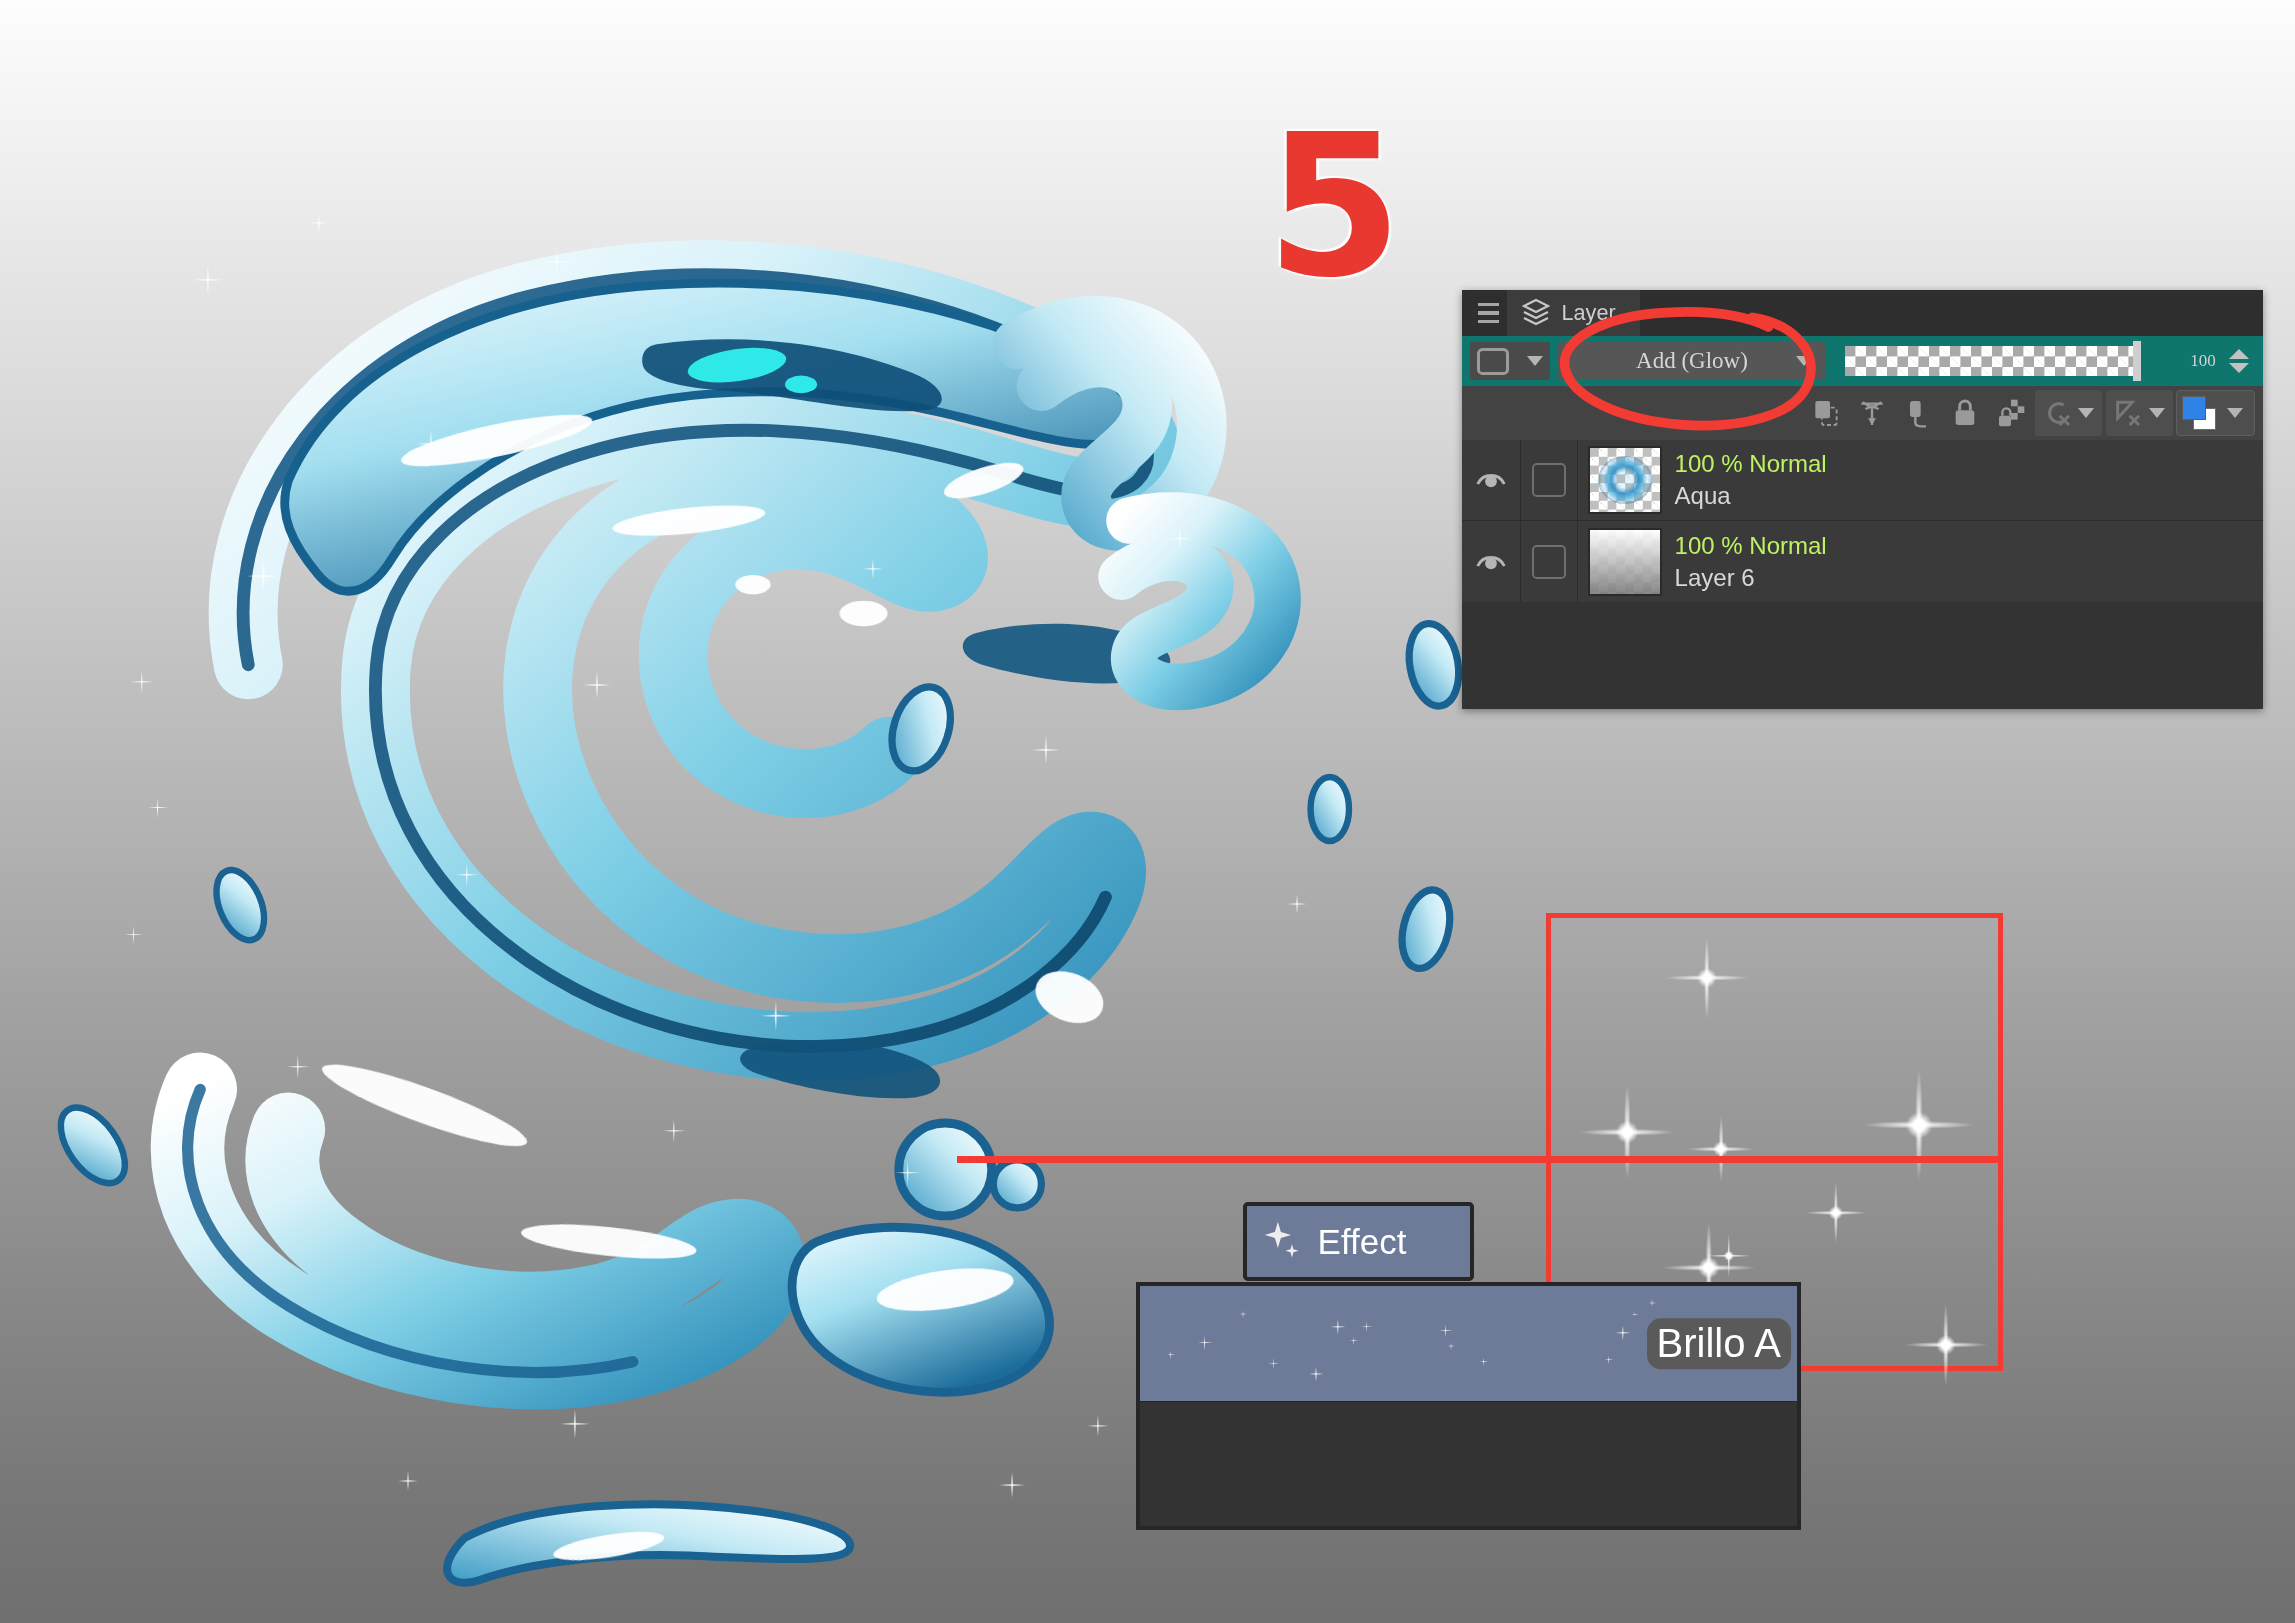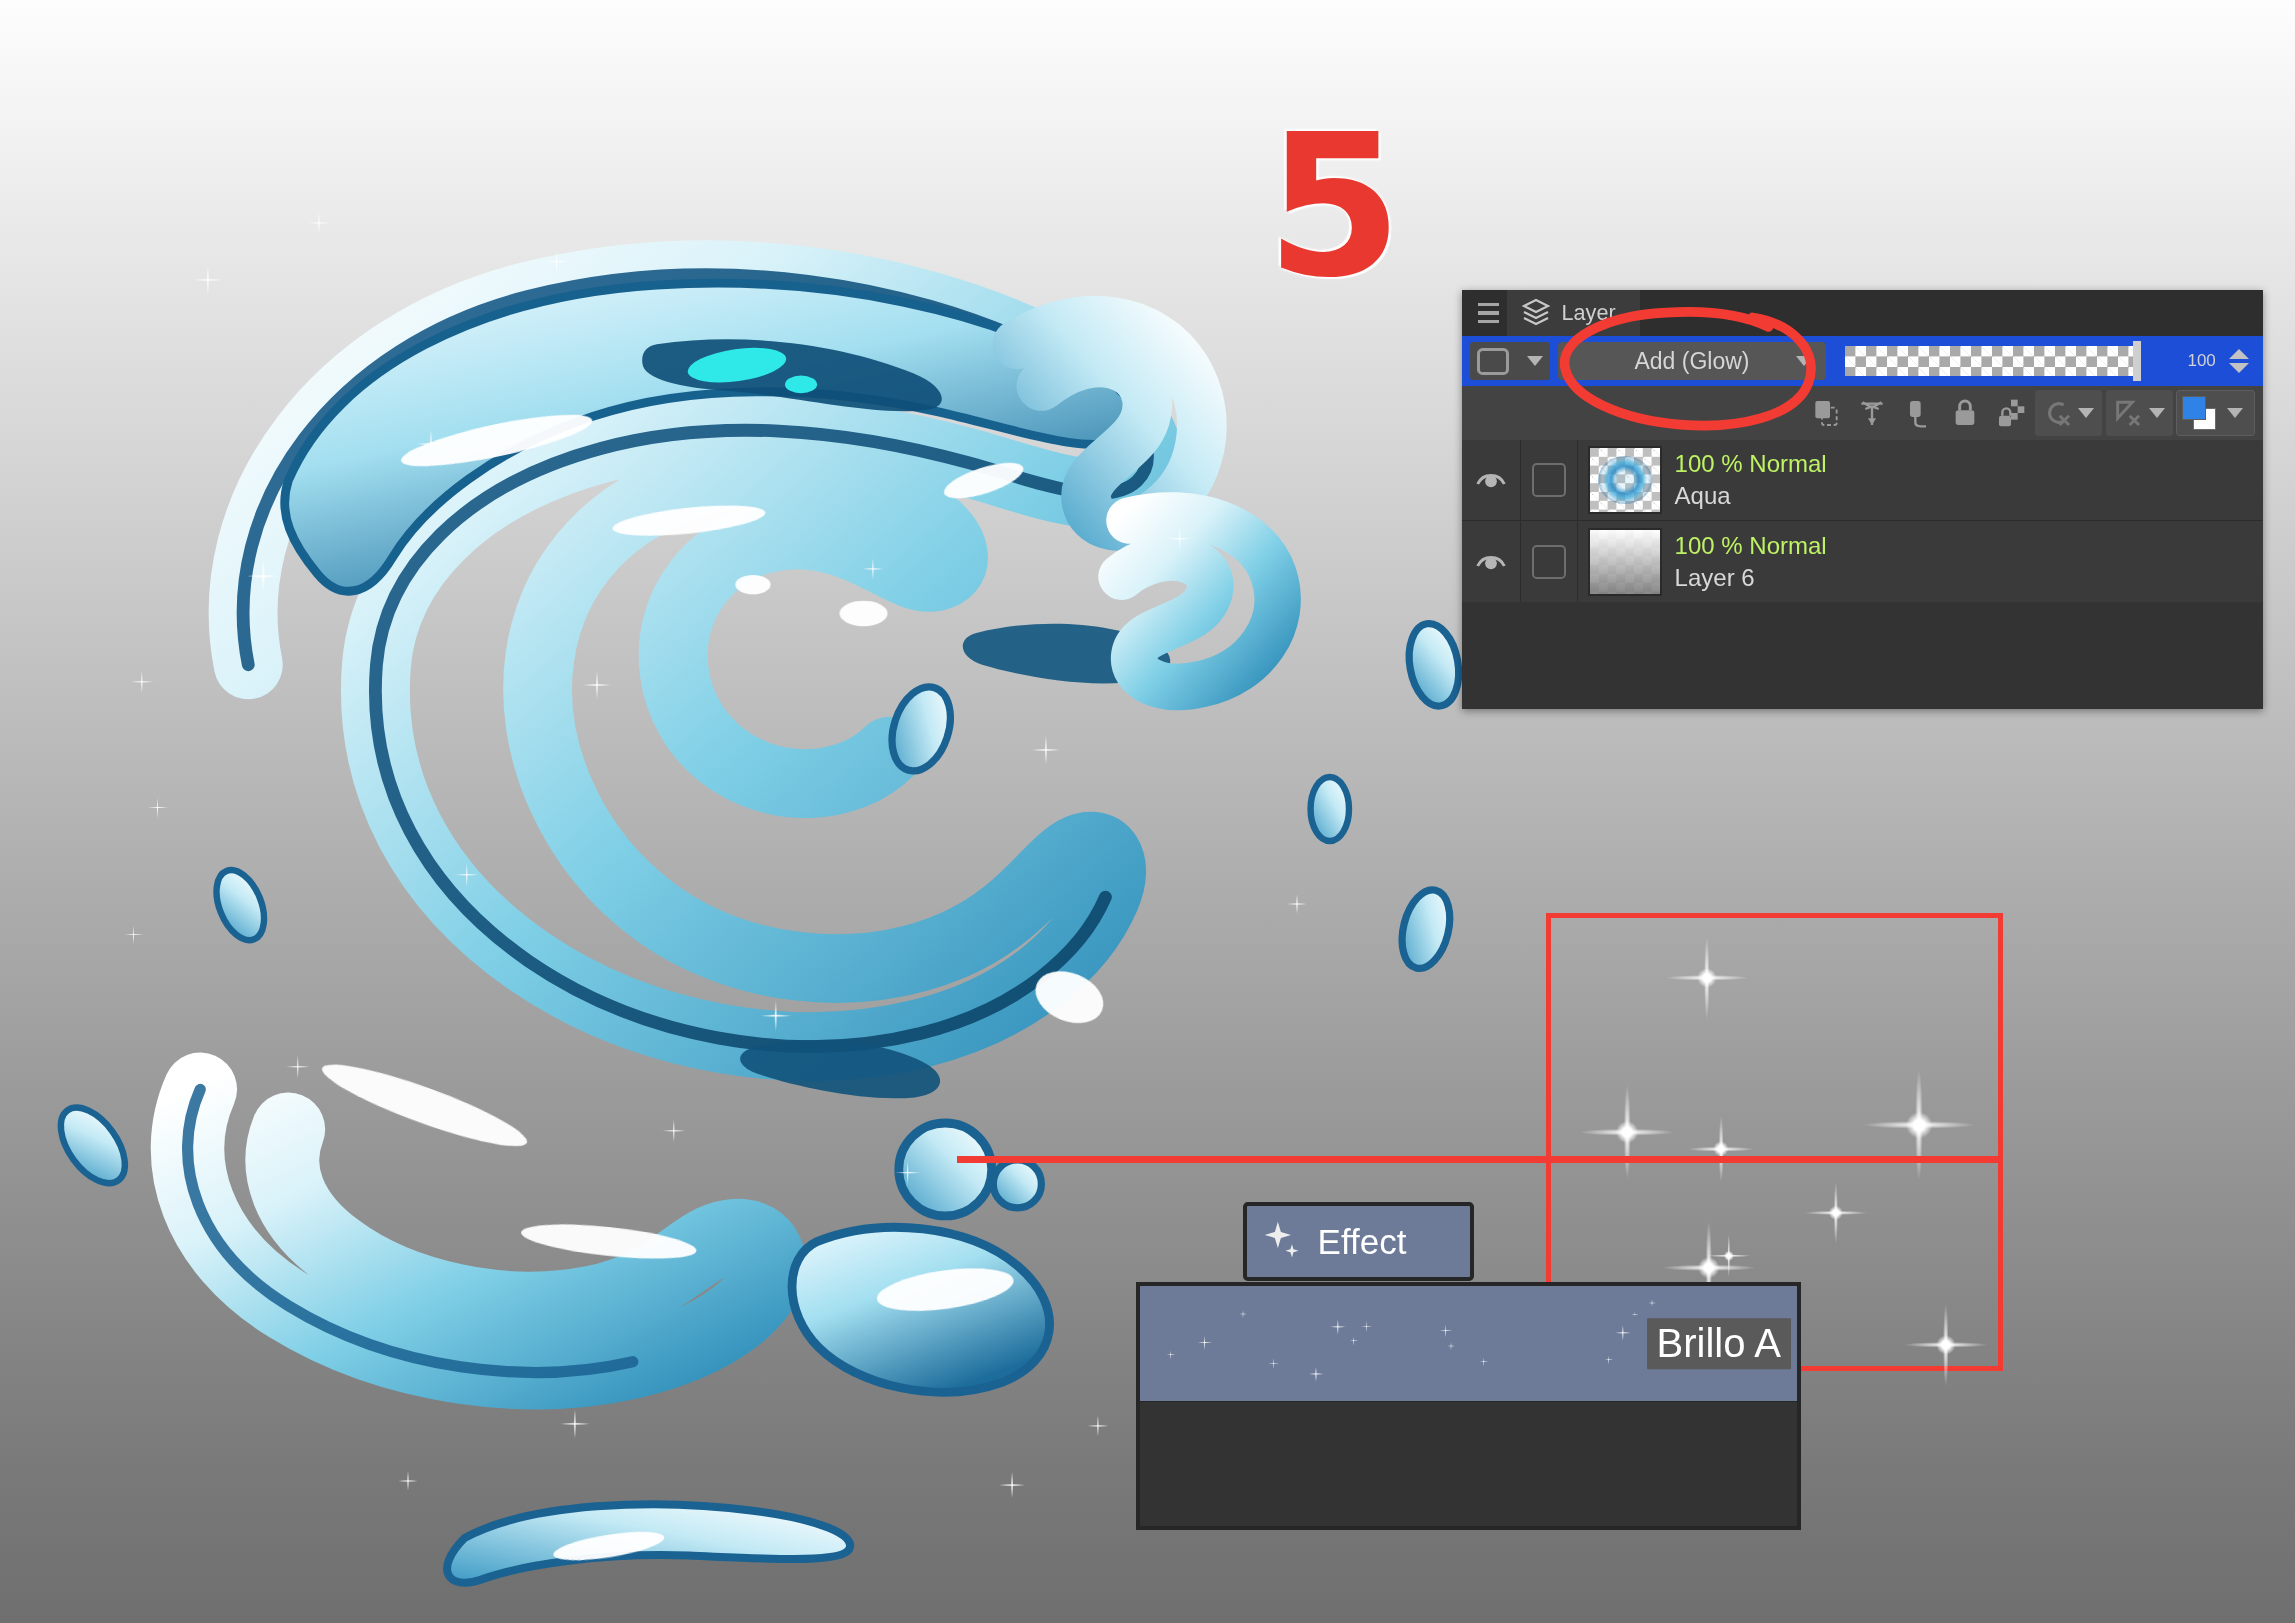--- a/index.html
+++ b/index.html
@@ -42,22 +42,22 @@
     background:#333333; box-shadow:0 1.6px 8px rgba(0,0,0,.4);
   }
   .lp-titlebar{ height:46px; background:#2e2e2e; display:flex; align-items:center; position:relative;}
   .hamburger{ width:37px; display:flex; flex-direction:column; gap:5.6px;
     align-items:center; justify-content:center; height:100%; margin-left:8px;}
   .hamburger i{ display:block; width:21px; height:3.2px; background:#a6a6a6; }
   .lp-tab{ height:100%; display:flex; align-items:center; gap:9.6px;
     padding:0 24px 0 13px; background:#3c3c3c; }
   .lp-tab-label{ color:#cfcfcf; font-size:21.6px; }
 
-  .lp-blendrow{ height:50px; background:#1d4ed8; display:flex; align-items:center;
-    padding:0 8px; gap:8px; }
+  .lp-blendrow{ height:50px; background:#0f766e; display:flex; align-items:center;
+    padding:0 8px; gap:8px;font-family:Liberation Serif, serif; }
   .mini-combo{ width:80px; height:38px; background:#4a4a4a; border-radius:3.2px;
     display:flex; align-items:center; justify-content:space-between; padding:0 7.2px; }
   .mini-sq{ width:32px; height:27px; border:3.2px solid #9b9b9b; border-radius:5.6px; }
   .blend-combo{ flex:0 0 268px; height:38px; background:#565656; border-radius:4px;
     display:flex; align-items:center; justify-content:center; position:relative; }
   .blend-combo-label{ color:#d6d6d6; font-size:23px; }
   .blend-combo .chev{ position:absolute; right:14.4px; }
   .chev{ width:0;height:0;border-left:8.8px solid transparent;border-right:8.8px solid transparent;
      border-top:10.4px solid #b4b4b4; }
   .opacity-track{ flex:1; height:30px; margin:0 4.8px 0 11.2px; position:relative; }
@@ -132,21 +132,21 @@
      display:flex; align-items:center; gap:11.2px; padding-left:14.4px; }
   .eff-label{ color:#ffffff; font-size:35px; }
 
   #brush-panel{ position:absolute; left:1136px; top:1282px; width:665px; height:248px;
      background:#333333; border:4.8px solid #262626; }
   .brush-row{ height:116px; display:flex; align-items:center; position:relative;
      border-bottom:1.6px solid #262626; overflow:hidden; }
   .brush-row.sel{ background:#6d7b99; }
   .brush-row.unsel{ background:#3c3c3c; }
   .brush-name{ position:absolute; right:6.4px; top:50%; transform:translateY(-50%);
-     color:#ffffff; font-size:40px; padding:3.2px 9.6px; border-radius:1px; }
+     color:#ffffff; font-size:40px; padding:3.2px 9.6px; border-radius:14px; }
   .brush-row.sel .brush-name{ background:#5a5a5a; }
   .brush-preview{ position:absolute; inset:0; }
   .mini-star{ position:absolute; }
   .mini-star::before,.mini-star::after{content:"";position:absolute;left:50%;top:50%;
      background:rgba(255,255,255,.9);transform:translate(-50%,-50%);}
   .mini-star::before{width:100%;height:14%;
      -webkit-mask-image:radial-gradient(ellipse 50% 50% at 50% 50%,#000 0%,transparent 70%);
      mask-image:radial-gradient(ellipse 50% 50% at 50% 50%,#000 0%,transparent 70%);}
   .mini-star::after{height:100%;width:14%;
      -webkit-mask-image:radial-gradient(ellipse 50% 50% at 50% 50%,#000 0%,transparent 70%);

